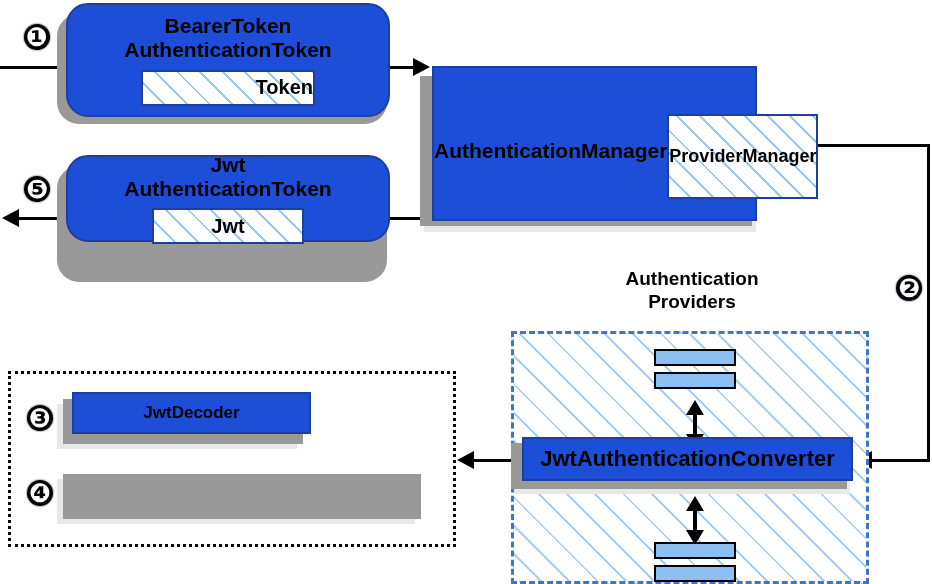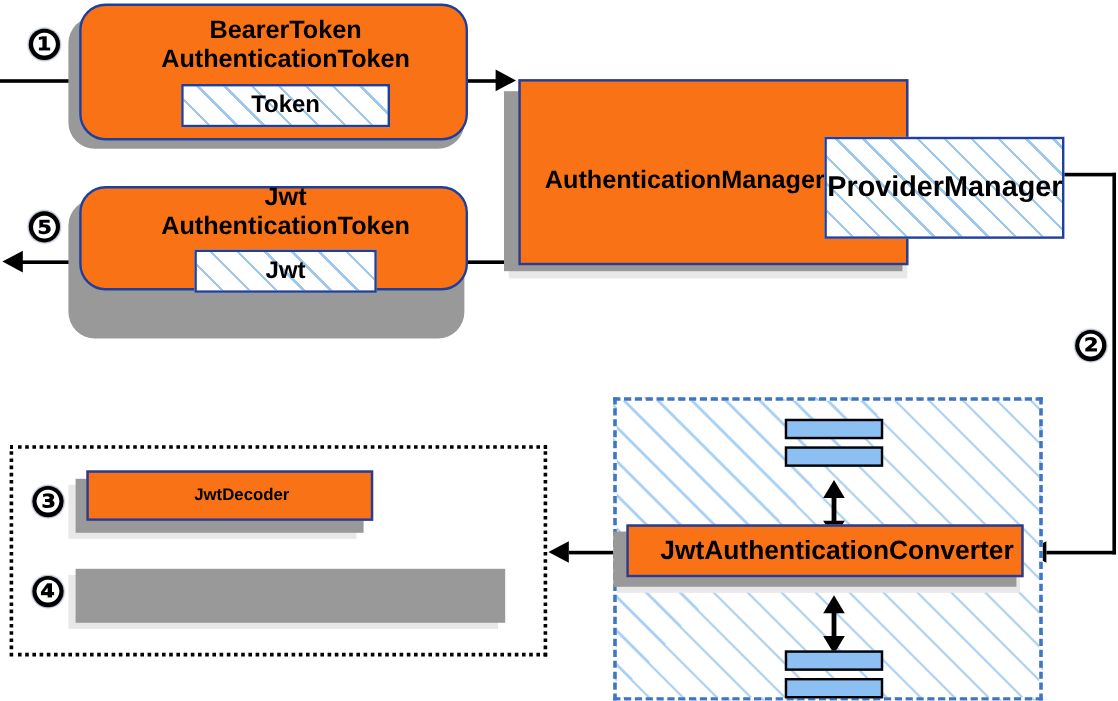--- a/index.html
+++ b/index.html
@@ -16,30 +16,29 @@
   }
   
   .abs{position:absolute;box-sizing:border-box;}
 
   
   .shadow-dark{background:#999999;}
   .shadow-light{background:#e8e8e8;}
 
   
   .node{
-    background:#f97316;
+    background:#1d4ed8;
     border:2px solid #1f3f9c;
     display:flex;
     align-items:center;
     justify-content:center;
     color:#000000;
     font-weight:bold;
     text-align:center;
     line-height:1.12;
-    padding-left:20px;
   }
   .node.rounded{border-radius:22px;}
 
   
   .hatchbox{
     border:2px solid #1f3f9c;
     background-color:#ffffff;
     background-image:repeating-linear-gradient(
         45deg,
         rgba(140,192,242,0) 0px,
@@ -141,21 +140,21 @@
 
   <div class="abs line" style="left:18px;top:217px;width:50px;height:3px;"></div>
   <div class="abs arrow arrow-left" style="left:2px;top:209px;"></div>
 
   <div class="abs shadow-dark" style="left:57px;top:14px;width:330px;height:110px;border-radius:22px;"></div>
   <div class="abs node rounded" style="left:66px;top:3px;width:324px;height:114px;flex-direction:column;">
     <div style="font-size:21px;padding-bottom:2px;">
       <span>BearerToken</span><br>
       <span>AuthenticationToken</span>
     </div>
-    <div class="hatchbox" style="width:170px;height:32px;margin-top:6px;font-size:20px;">
+    <div class="hatchbox" style="width:170px;height:32px;margin-top:6px;font-size:20px;justify-content:flex-end;">
       <span>Token</span>
     </div>
   </div>
   <div class="abs marker" style="left:24px;top:24px;">
     <span style="font-size:26px;">❶</span>
   </div>
 
   <div class="abs shadow-dark" style="left:57px;top:166px;width:330px;height:116px;border-radius:22px;"></div>
   <div class="abs node rounded" style="left:66px;top:155px;width:324px;height:87px;flex-direction:column;justify-content:center;">
     <div style="font-size:21px;padding-bottom:2px;">
@@ -171,29 +170,33 @@
   <div class="abs marker" style="left:24px;top:176px;">
     <span style="font-size:26px;">❺</span>
   </div>
 
   <div class="abs shadow-light" style="left:424px;top:82px;width:332px;height:150px;"></div>
   <div class="abs shadow-dark" style="left:420px;top:76px;width:332px;height:150px;"></div>
   <div class="abs node" style="left:432px;top:66px;width:325px;height:155px;flex-direction:row;justify-content:flex-start;padding-top:14px;">
     <div style="font-size:21px;">
       <span>AuthenticationManager</span>
     </div>
-    <div class="hatchbox" style="width:252px;height:81px;margin-top:11px;font-size:24px;">
+    <div class="hatchbox" style="width:252px;height:81px;margin-top:11px;font-size:18px;">
       <span>ProviderManager</span>
     </div>
   </div>
 
   <div class="abs marker" style="left:896px;top:275px;">
     <span style="font-size:26px;">❷</span>
   </div>
 
+  <div class="abs caption" style="left:586px;top:268px;width:212px;font-size:19px;">
+    <span>Authentication</span><br>
+    <span>Providers</span>
+  </div>
 
   <div class="abs providers" style="left:511px;top:331px;width:358px;height:253px;">
 
     <div class="abs bar" style="left:140px;top:15px;width:82px;height:17px;"></div>
     <div class="abs bar" style="left:140px;top:38px;width:82px;height:17px;"></div>
 
     <div class="abs arrow arrow-up" style="left:172px;top:66px;"></div>
     <div class="abs line" style="left:179px;top:72px;width:4px;height:34px;"></div>
     <div class="abs arrow arrow-down" style="left:172px;top:100px;"></div>
 
@@ -208,21 +211,21 @@
   <div class="abs shadow-light" style="left:514px;top:448px;width:336px;height:46px;"></div>
   <div class="abs shadow-dark" style="left:511px;top:443px;width:336px;height:46px;"></div>
   <div class="abs node" style="left:522px;top:437px;width:331px;height:44px;font-size:22px;">
     <span>JwtAuthenticationConverter</span>
   </div>
 
   <div class="abs dotted-box" style="left:8px;top:371px;width:448px;height:176px;"></div>
 
   <div class="abs shadow-light" style="left:57px;top:404px;width:240px;height:45px;"></div>
   <div class="abs shadow-dark" style="left:63px;top:399px;width:240px;height:45px;"></div>
-  <div class="abs node" style="left:72px;top:392px;width:239px;height:42px;font-size:14px;">
+  <div class="abs node" style="left:72px;top:392px;width:239px;height:42px;font-size:17px;">
     <span>JwtDecoder</span>
   </div>
   <div class="abs marker" style="left:27px;top:405px;">
     <span style="font-size:26px;">❸</span>
   </div>
 
   <div class="abs shadow-light" style="left:57px;top:479px;width:358px;height:45px;"></div>
   <div class="abs shadow-dark" style="left:63px;top:474px;width:358px;height:45px;"></div>
   <div class="abs marker" style="left:27px;top:480px;">
     <span style="font-size:26px;">❹</span>

